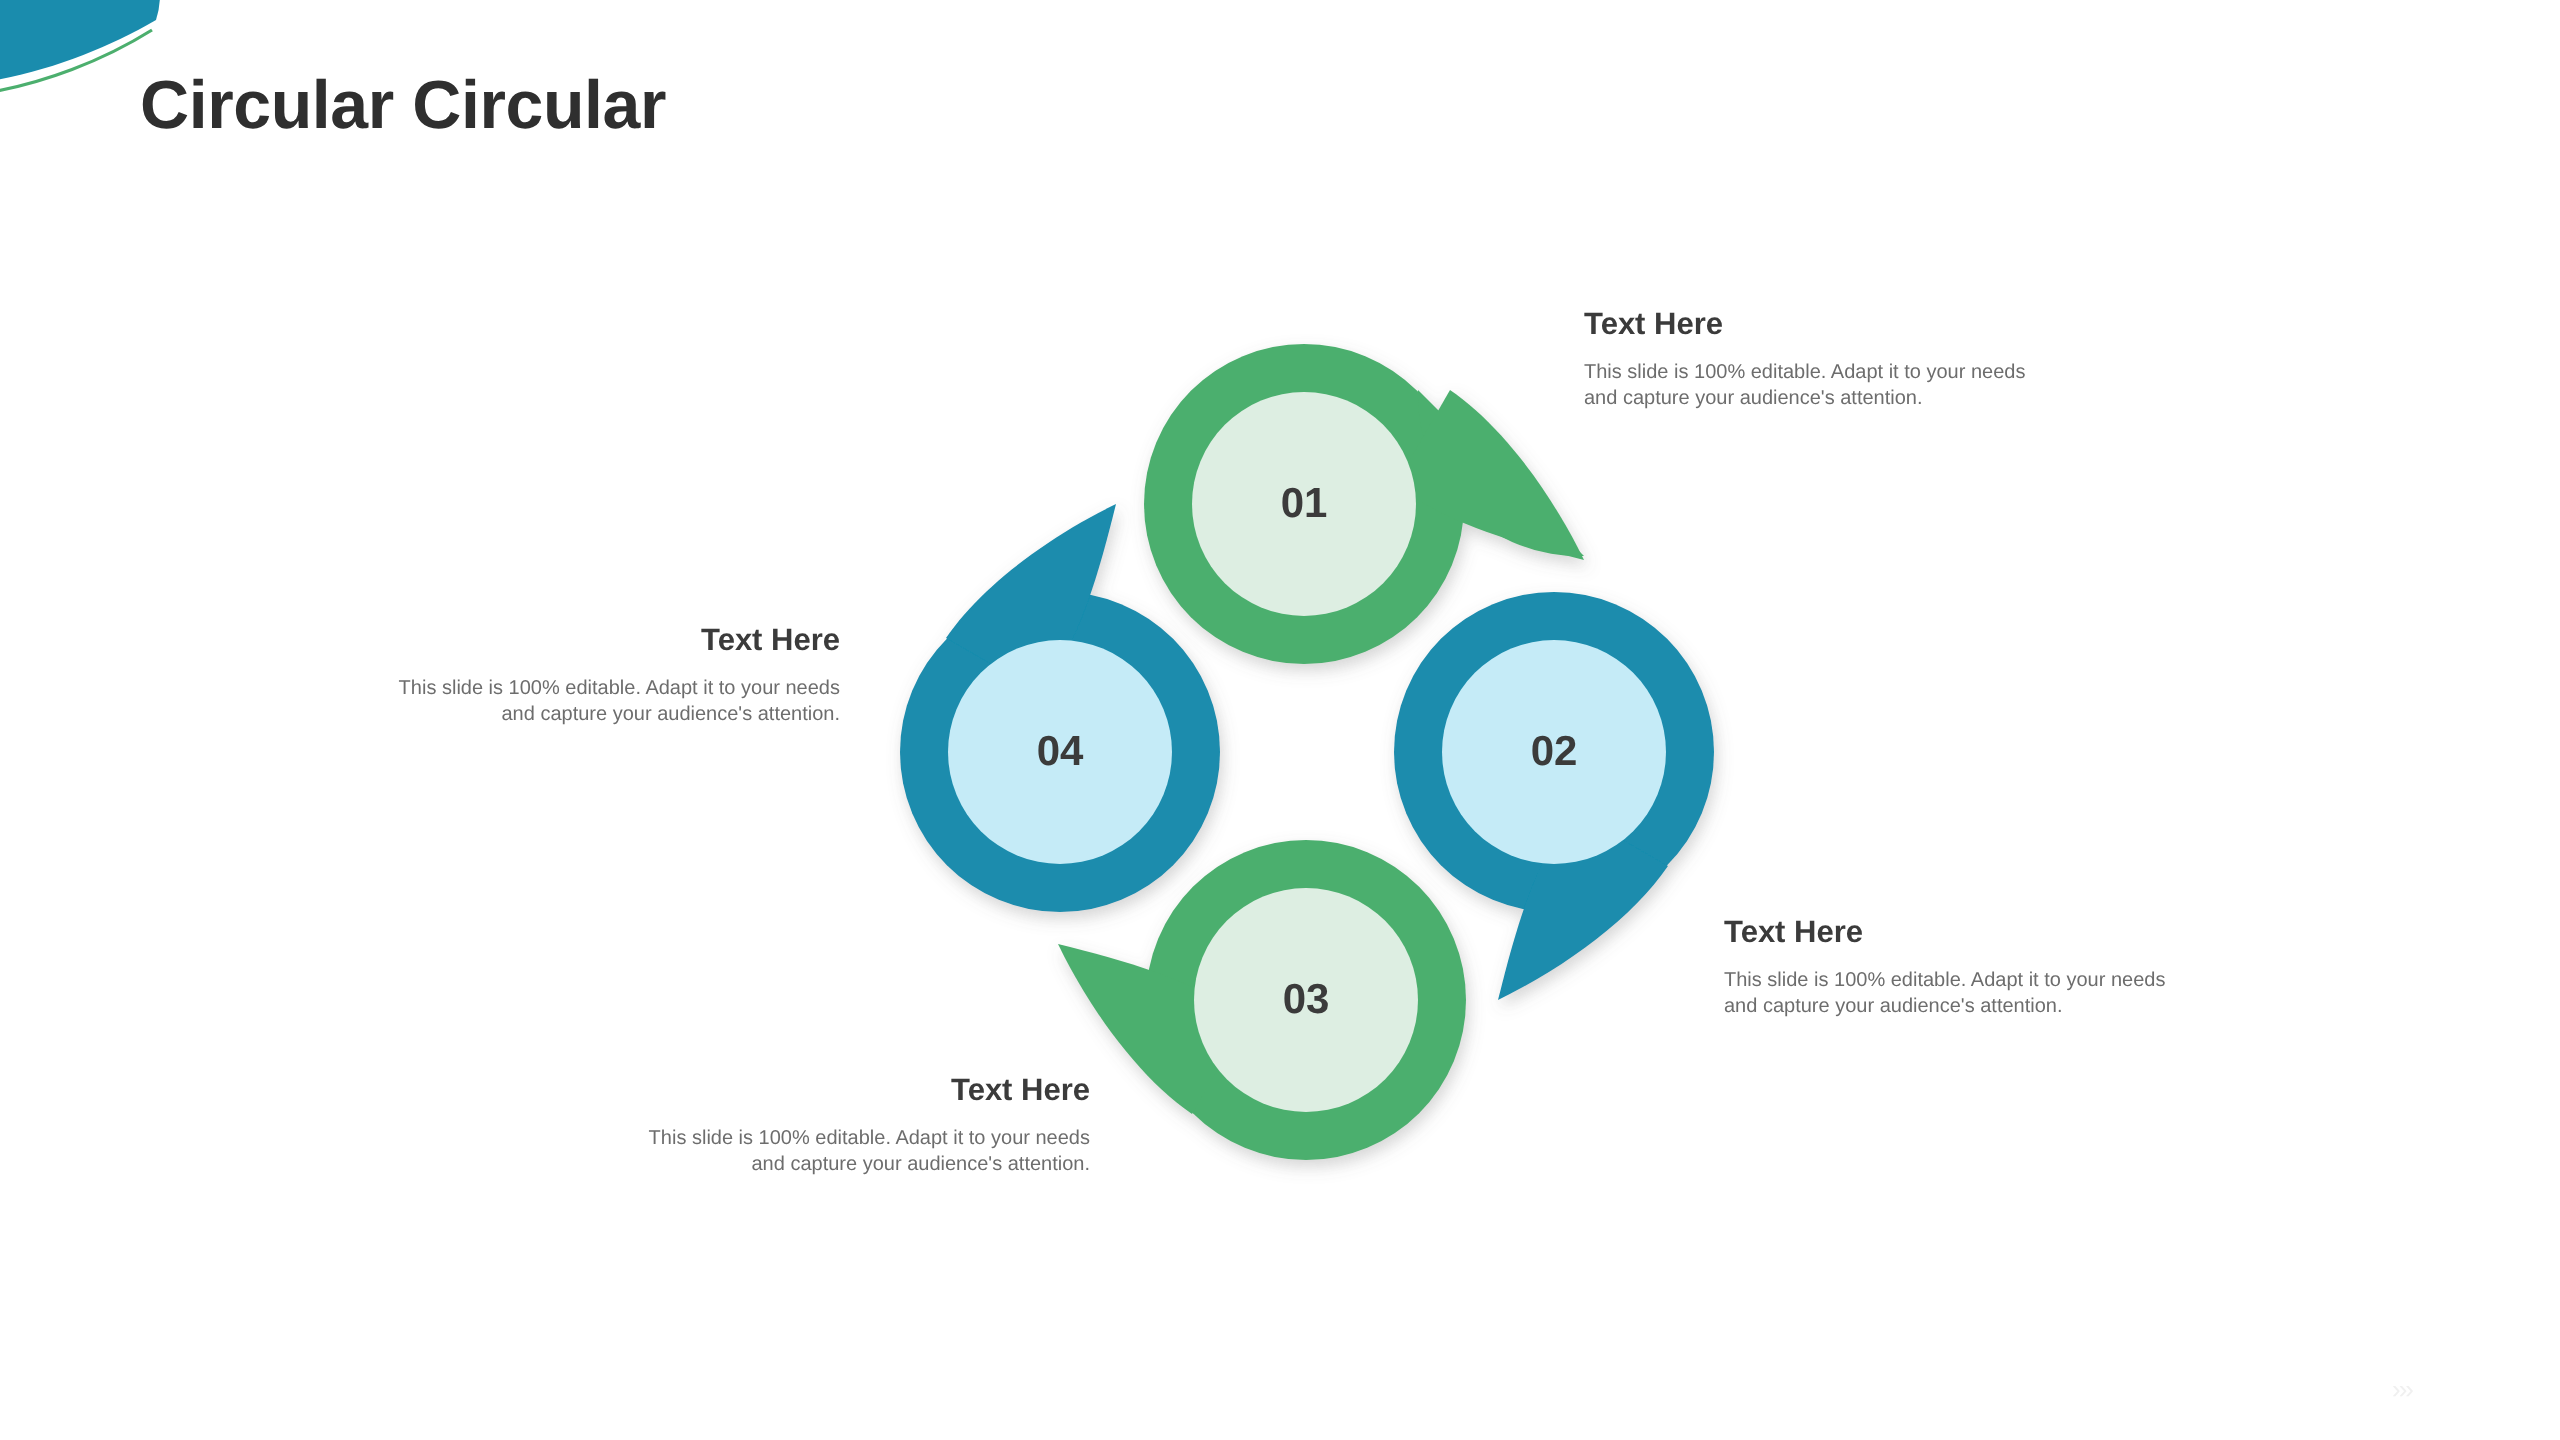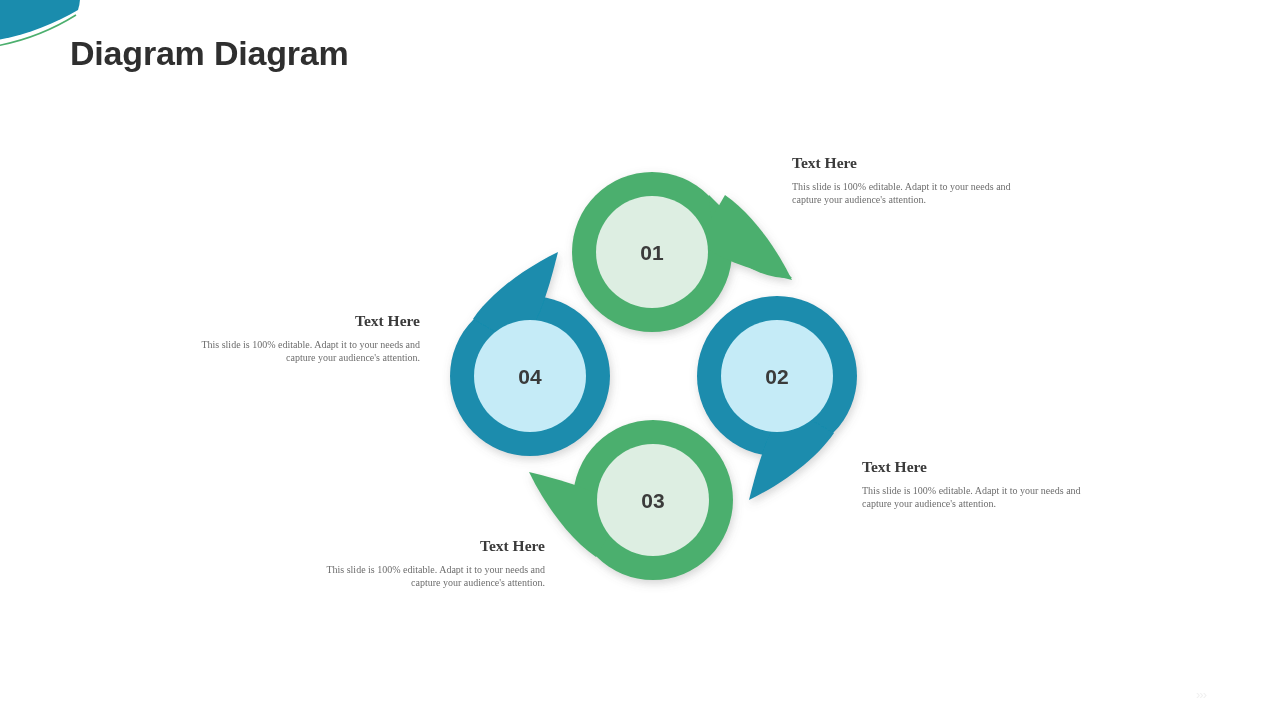--- a/index.html
+++ b/index.html
@@ -52,21 +52,20 @@
     left: 430px;
     top: 150px;
     width: 450px;
     height: 450px;
   }
 
   
   .callout {
     position: absolute;
     width: 230px;
-    font-family: Liberation Serif, serif;
   }
   .callout .callout-title {
     font-size: 15.5px;
     font-weight: bold;
     color: #3b3b3b;
     margin-bottom: 7px;
     line-height: 1.2;
   }
   .callout .callout-body {
     font-size: 10px;
@@ -96,21 +95,21 @@
 </head>
 <body>
 
 <div class="slide">
 
   <svg class="corner-deco" viewBox="0 0 130 60" xmlns="http://www.w3.org/2000/svg">
     <path d="M -60,-55 A 95,60 0 0 1 78,10 C 54,24 24,36 -8,41 Z" fill="#1a8cad"></path>
     <path d="M -10,47 C 22,42 52,30 76,15" fill="none" stroke="#4caf6e" stroke-width="1.6"></path>
   </svg>
 
-  <div class="page-title" style="color: rgb(47, 47, 47);">Diagram Diagram</div>
+  <div class="page-title" style="color: rgb(47, 47, 47);">Circular Circular</div>
 
   <svg class="diagram" viewBox="0 0 450 450" xmlns="http://www.w3.org/2000/svg">
     <defs>
       <filter id="dropshade" x="-30%" y="-30%" width="170%" height="170%">
         <feDropShadow dx="1.5" dy="3.5" stdDeviation="4" flood-color="#6b6b6b" flood-opacity="0.28"></feDropShadow>
       </filter>
     </defs>
 
     <g filter="url(#dropshade)">
       <path fill="#4caf6e" d="M 222,102

